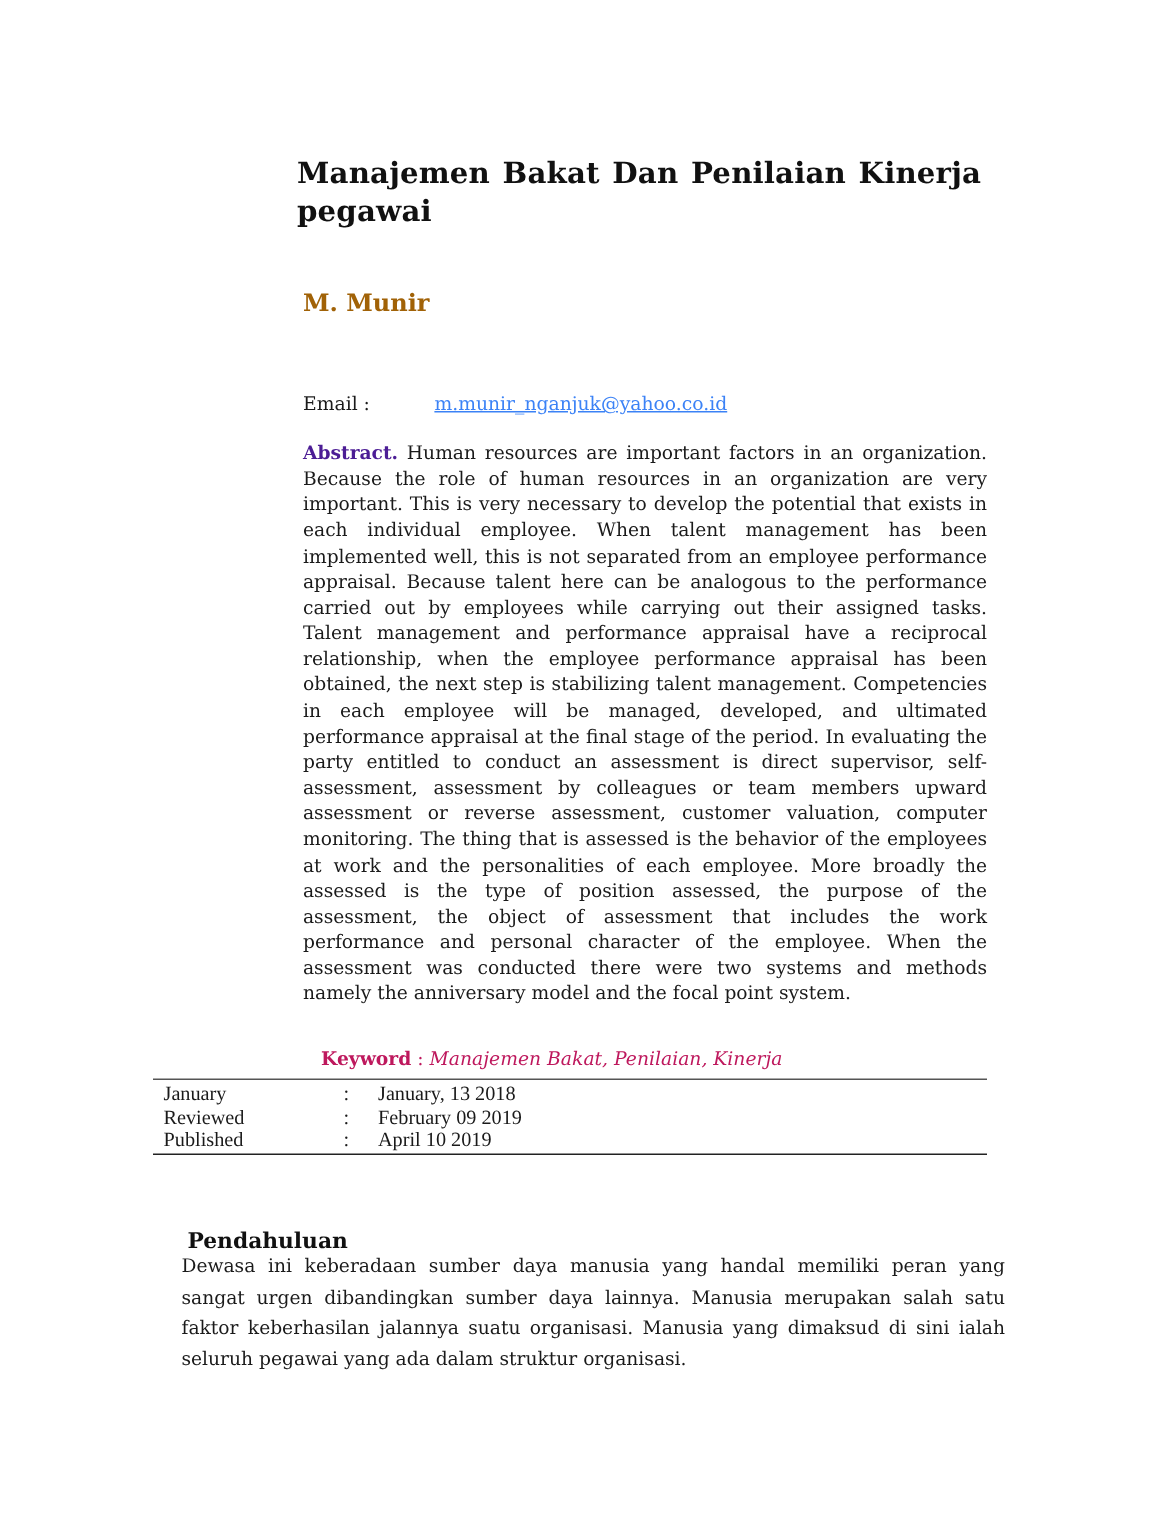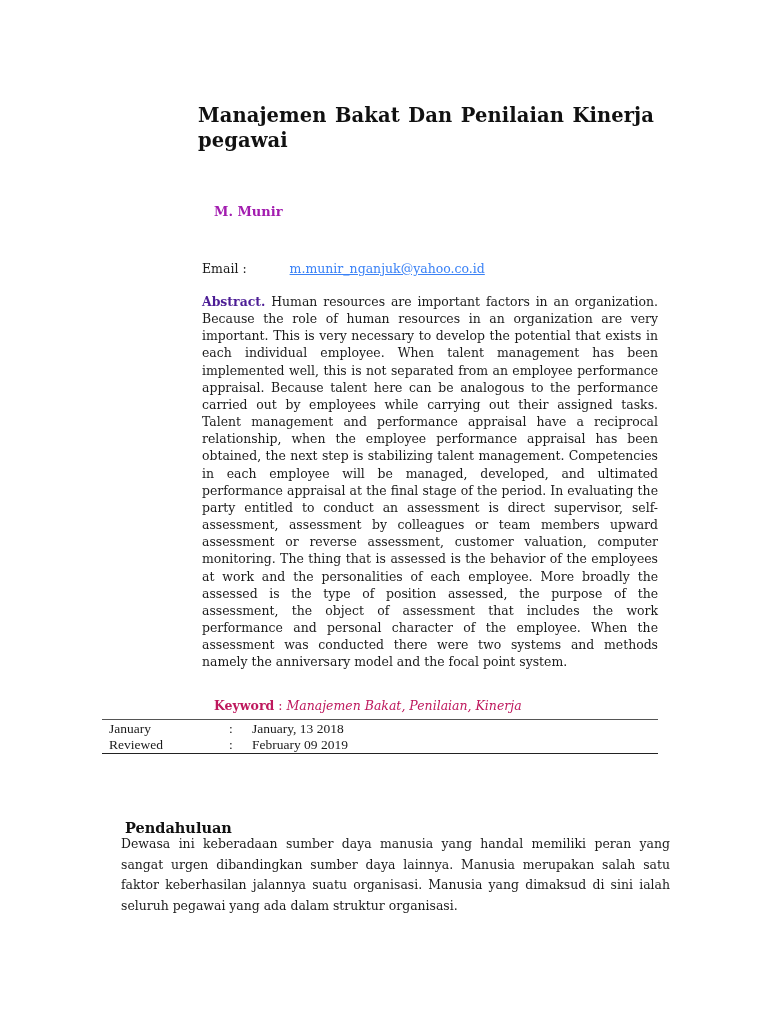--- a/index.html
+++ b/index.html
@@ -38,24 +38,24 @@
     }
     .title .line1 {
       display: block;
       text-align: justify;
       text-align-last: justify;
     }
     .author {
       position: absolute;
       left: 202px;
       top: 192px;
-      font-size: 13px;
+      font-size: 16px;
       font-weight: bold;
-      margin: 12px;
-      color: #a21caf;
+      margin: 0;
+      color: #a16207;
     }
     .affiliation {
       position: absolute;
       left: 202px;
       top: 215px;
       font-size: 12.5px;
       margin: 0;
       color: #1a1a1a;
     }
     .email-line {
@@ -161,20 +161,25 @@
         <tr>
           <td class="lbl">January</td>
           <td class="sep">:</td>
           <td>January, 13 2018</td>
         </tr>
         <tr>
           <td class="lbl">Reviewed</td>
           <td class="sep">:</td>
           <td>February 09 2019</td>
         </tr>
+        <tr>
+          <td class="lbl">Published</td>
+          <td class="sep">:</td>
+          <td>April 10 2019</td>
+        </tr>
       </tbody>
     </table>
   </div>
 
   <h2 class="section-head">Pendahuluan</h2>
 
   <p class="intro">Dewasa ini keberadaan sumber daya manusia yang handal memiliki peran yang sangat urgen dibandingkan sumber daya lainnya. Manusia merupakan salah satu faktor keberhasilan jalannya suatu organisasi. Manusia yang dimaksud di sini ialah seluruh pegawai yang ada dalam struktur organisasi.</p>
 
 </div>
 

